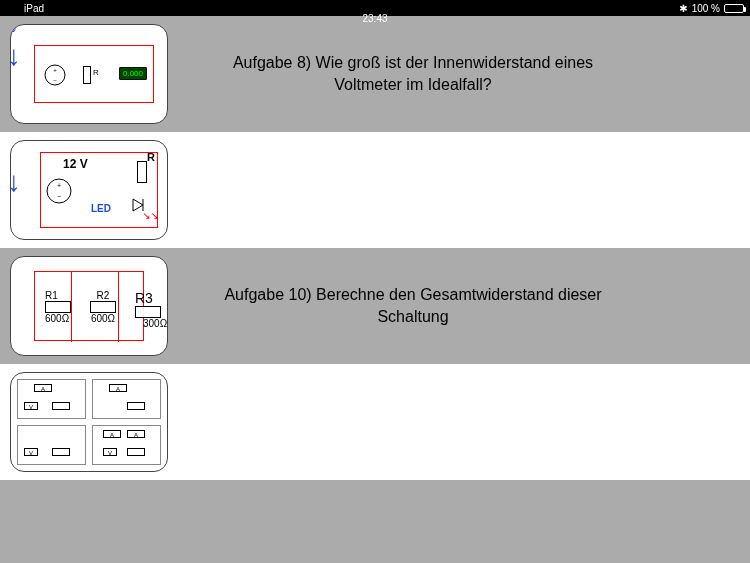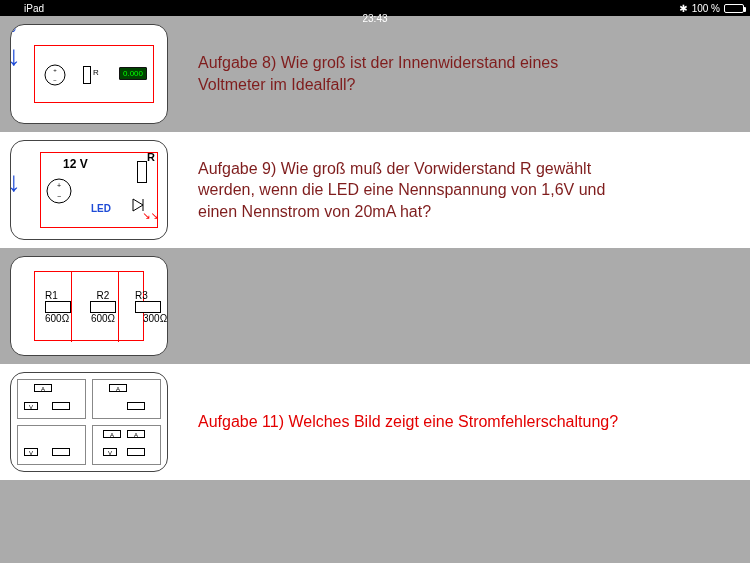--- a/index.html
+++ b/index.html
@@ -47,21 +47,21 @@
       align-items: center;
       justify-content: center;
       position: relative;
       overflow: hidden;
     }
     .task-text {
       font-size: 16px;
       line-height: 1.35;
       max-width: 430px;
     }
-    .text-green { color: #7f1d1d; }
+    .text-green { color: #000000; text-align: center; }
     .text-red { color: #e30000; }
     
     .circ-rect { border: 1px solid red; position: relative; }
     .arrow-down {
       position: absolute;
       left: -4px;
       top: 15px;
       color: #1e4bd6;
       font-size: 28px;
     }
@@ -134,45 +134,45 @@
       <div class="r-box" style="right:10px;top:8px;width:10px;height:22px;"></div>
       <span style="position:absolute;right:2px;top:-2px;font-size:11px;font-weight:bold;">R</span>
       <span style="position:absolute;left:50px;top:50px;font-size:10px;color:#1e4bd6;font-weight:bold;">LED</span>
       <svg width="20" height="20" style="position:absolute;right:8px;top:44px;">
         <polygon points="4,2 4,14 14,8" fill="none" stroke="#000" stroke-width="1"></polygon>
         <line x1="14" y1="2" x2="14" y2="14" stroke="#000" stroke-width="1"></line>
       </svg>
       <span class="led-arrows" style="right:-2px;bottom:6px;">↘↘</span>
     </div>
   </div>
-  <div class="task-text text-green">Aufgabe 9) Wie groß muß der Vorwiderstand R gewählt werden, wenn die LED eine Nennspannung von 1,6V und einen Nennstrom von 20mA hat?</div>
 </div>
 
 <div class="task-row row-gray">
   <div class="thumb">
     <div class="circ-rect" style="width:110px;height:70px;padding-left:46px;">
       <div style="position:absolute;left:10px;top:18px;text-align:left;">
         <div style="font-size:10px;">R1</div>
         <div class="r-box" style="position:relative;width:26px;height:12px;"></div>
         <div style="font-size:10px;">600Ω</div>
       </div>
       <div style="position:absolute;left:55px;top:18px;text-align:center;">
         <div style="font-size:10px;">R2</div>
         <div class="r-box" style="position:relative;width:26px;height:12px;"></div>
         <div style="font-size:10px;">600Ω</div>
       </div>
       <div style="position:absolute;left:100px;top:18px;text-align:left;">
-        <div style="font-size:10px;">R3</div>
+        <div style="font-size:14px;">R3</div>
         <div class="r-box" style="position:relative;width:26px;height:12px;"></div>
         <div style="font-size:10px;margin-left:8px;">300Ω</div>
       </div>
       <div style="position:absolute;left:36px;top:0;width:1px;height:70px;background:red;"></div>
       <div style="position:absolute;left:83px;top:0;width:1px;height:70px;background:red;"></div>
     </div>
   </div>
+  <div class="task-text text-green">Aufgabe 10) Berechne den Gesamtwiderstand dieser Schaltung</div>
 </div>
 
 <div class="task-row row-white">
   <div class="thumb">
     <div style="display:grid;grid-template-columns:1fr 1fr;grid-template-rows:1fr 1fr;gap:6px;width:100%;height:100%;">
       <div style="border:1px solid #888;position:relative;">
         <div class="r-box" style="left:16px;top:4px;width:18px;height:8px;font-size:6px;line-height:6px;text-align:center;">A</div>
         <div class="r-box" style="left:6px;top:22px;width:14px;height:8px;font-size:6px;line-height:6px;text-align:center;">V</div>
         <div class="r-box" style="left:34px;top:22px;width:18px;height:8px;"></div>
       </div>
@@ -185,14 +185,13 @@
         <div class="r-box" style="left:34px;top:22px;width:18px;height:8px;"></div>
       </div>
       <div style="border:1px solid #888;position:relative;">
         <div class="r-box" style="left:10px;top:4px;width:18px;height:8px;font-size:6px;line-height:6px;text-align:center;">A</div>
         <div class="r-box" style="left:34px;top:4px;width:18px;height:8px;font-size:6px;line-height:6px;text-align:center;">A</div>
         <div class="r-box" style="left:10px;top:22px;width:14px;height:8px;font-size:6px;line-height:6px;text-align:center;">V</div>
         <div class="r-box" style="left:34px;top:22px;width:18px;height:8px;"></div>
       </div>
     </div>
   </div>
-  <div class="task-text text-red">Aufgabe 11) Welches Bild zeigt eine Stromfehlerschaltung?</div>
 </div>
 
 </body></html>

